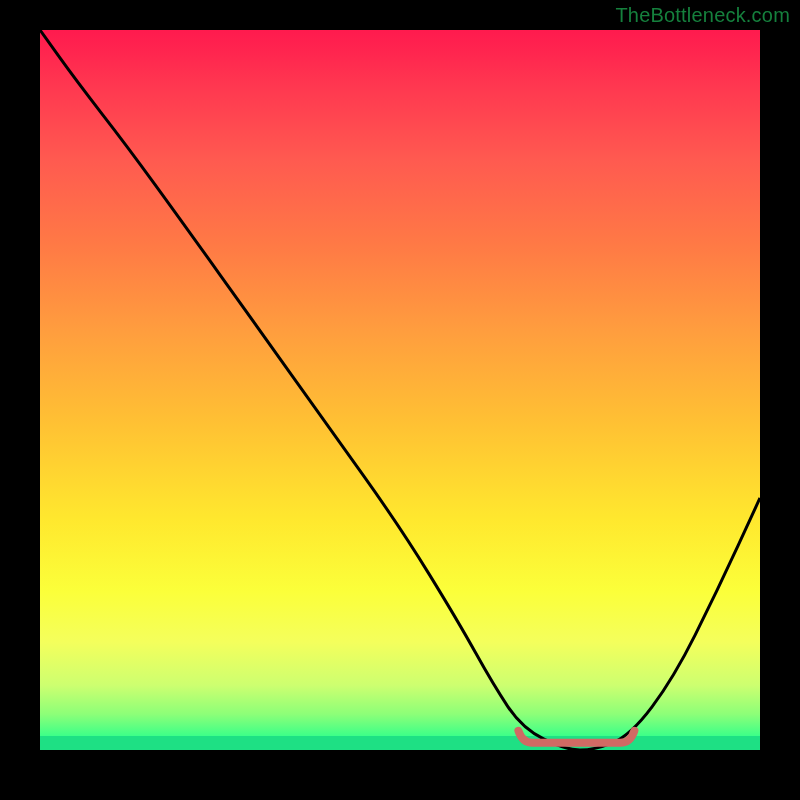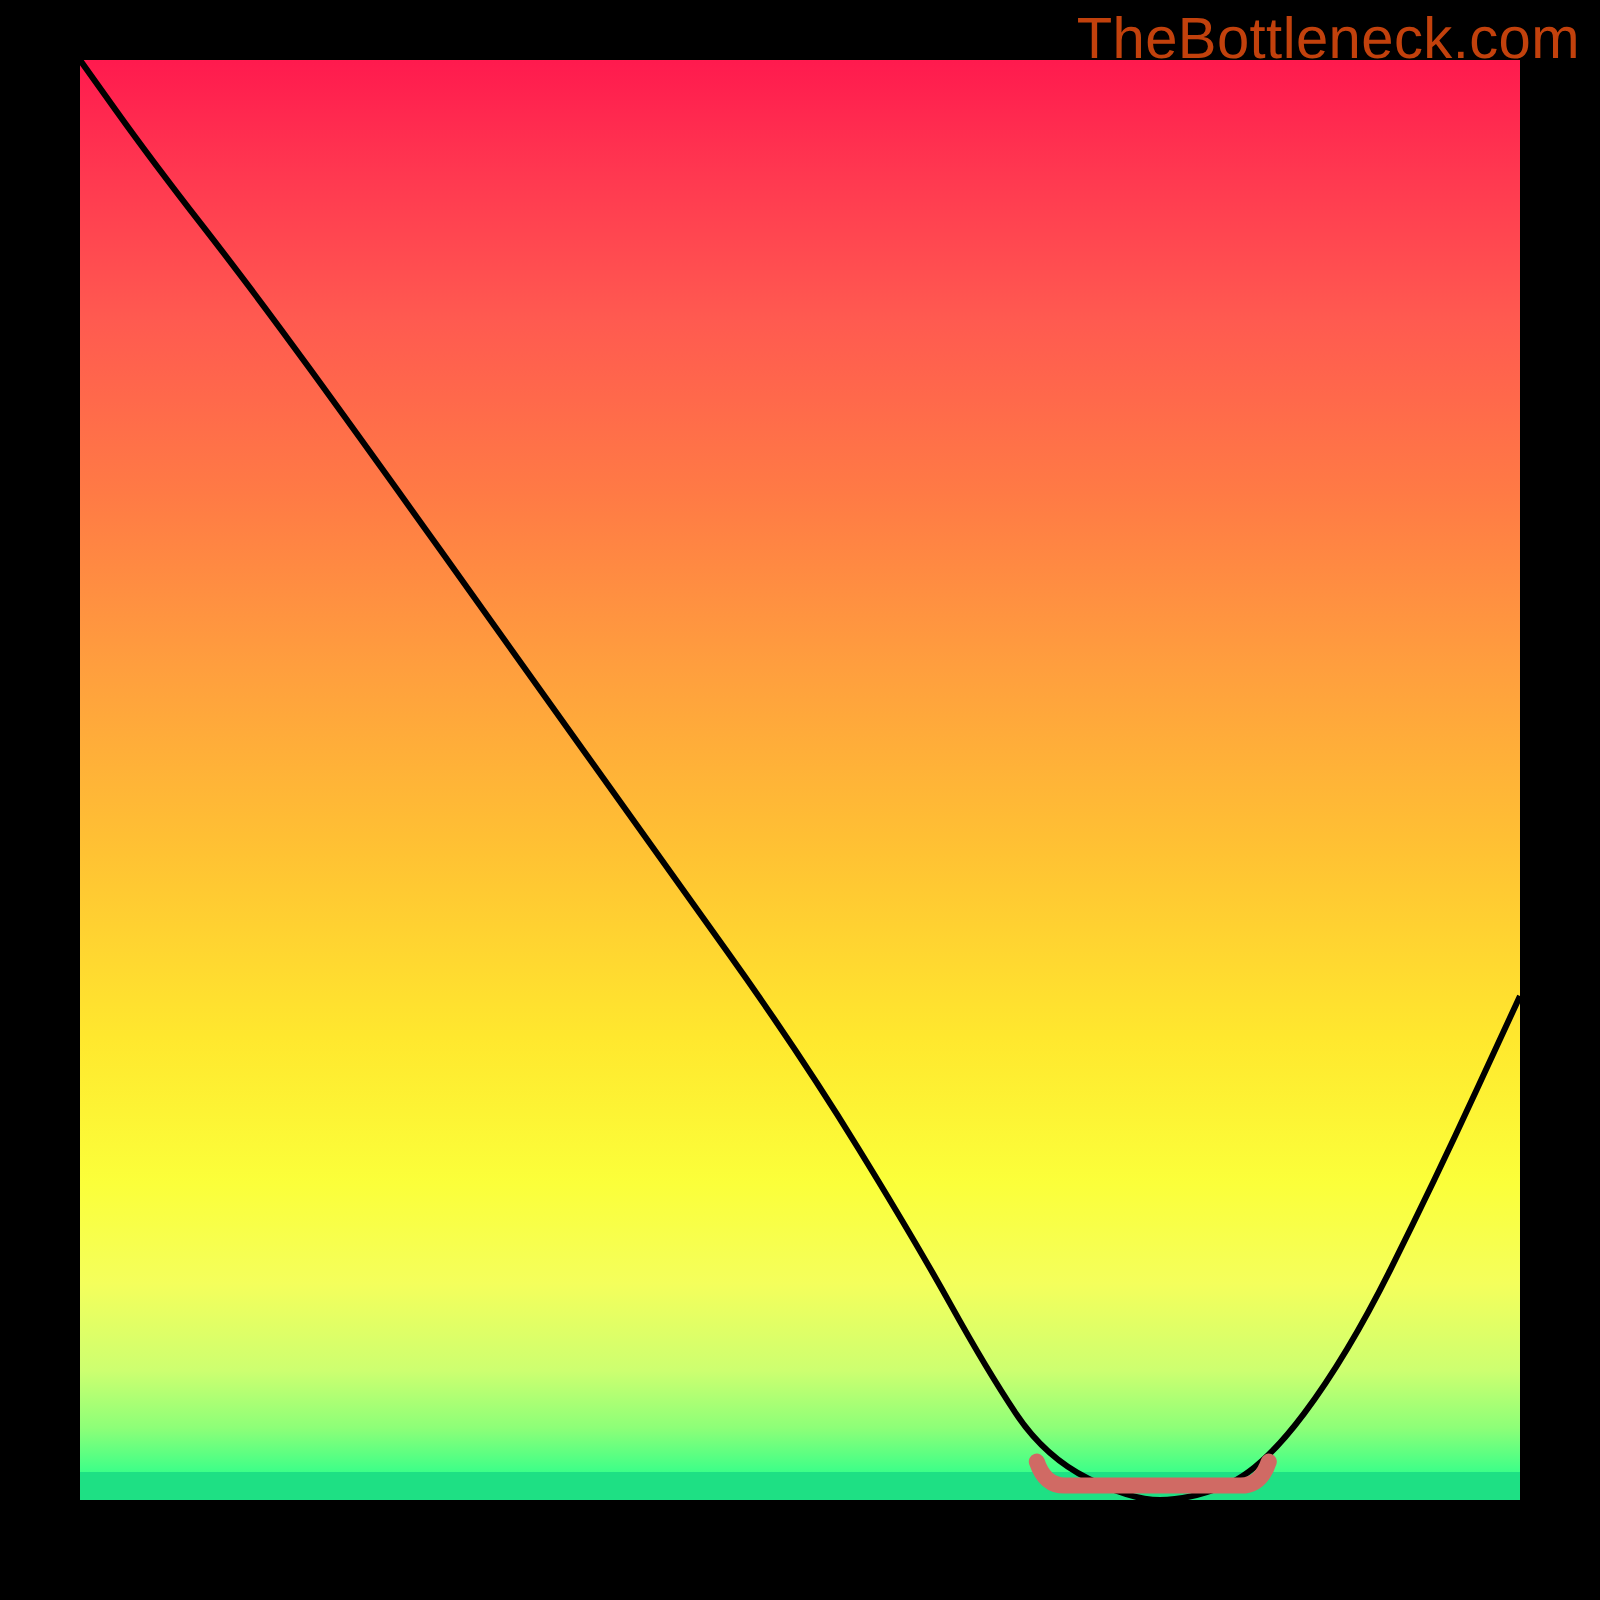--- a/index.html
+++ b/index.html
@@ -13,22 +13,22 @@
   .frame {
     position: relative;
     width: 800px;
     height: 800px;
     background: #000;
   }
   .watermark {
     position: absolute;
     top: 4px;
     right: 10px;
-    color: #c2410c;
-    font-size: 29px;
+    color: #15803d;
+    font-size: 20px;
     font-weight: 500;
     letter-spacing: 0.2px;
     z-index: 10;
   }
   .plot {
     position: absolute;
     left: 40px;
     top: 30px;
     width: 720px;
     height: 720px;

